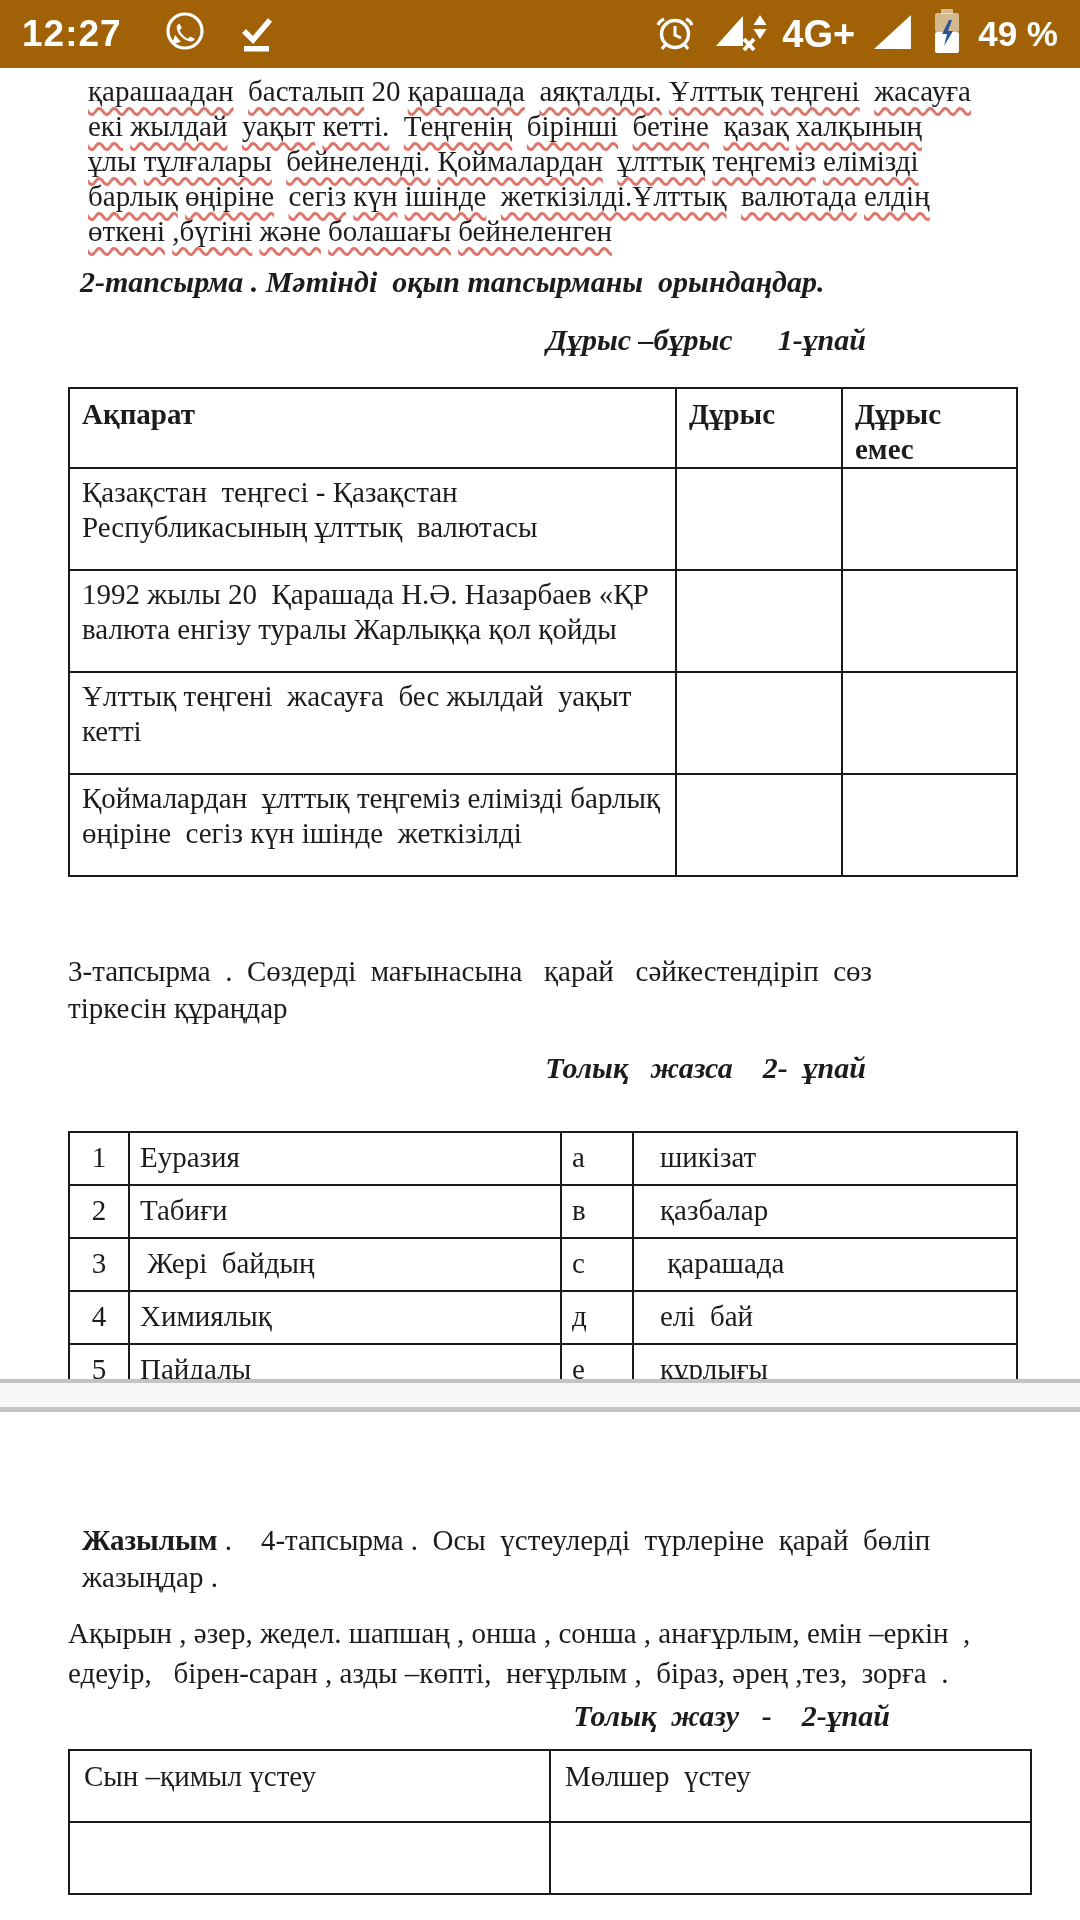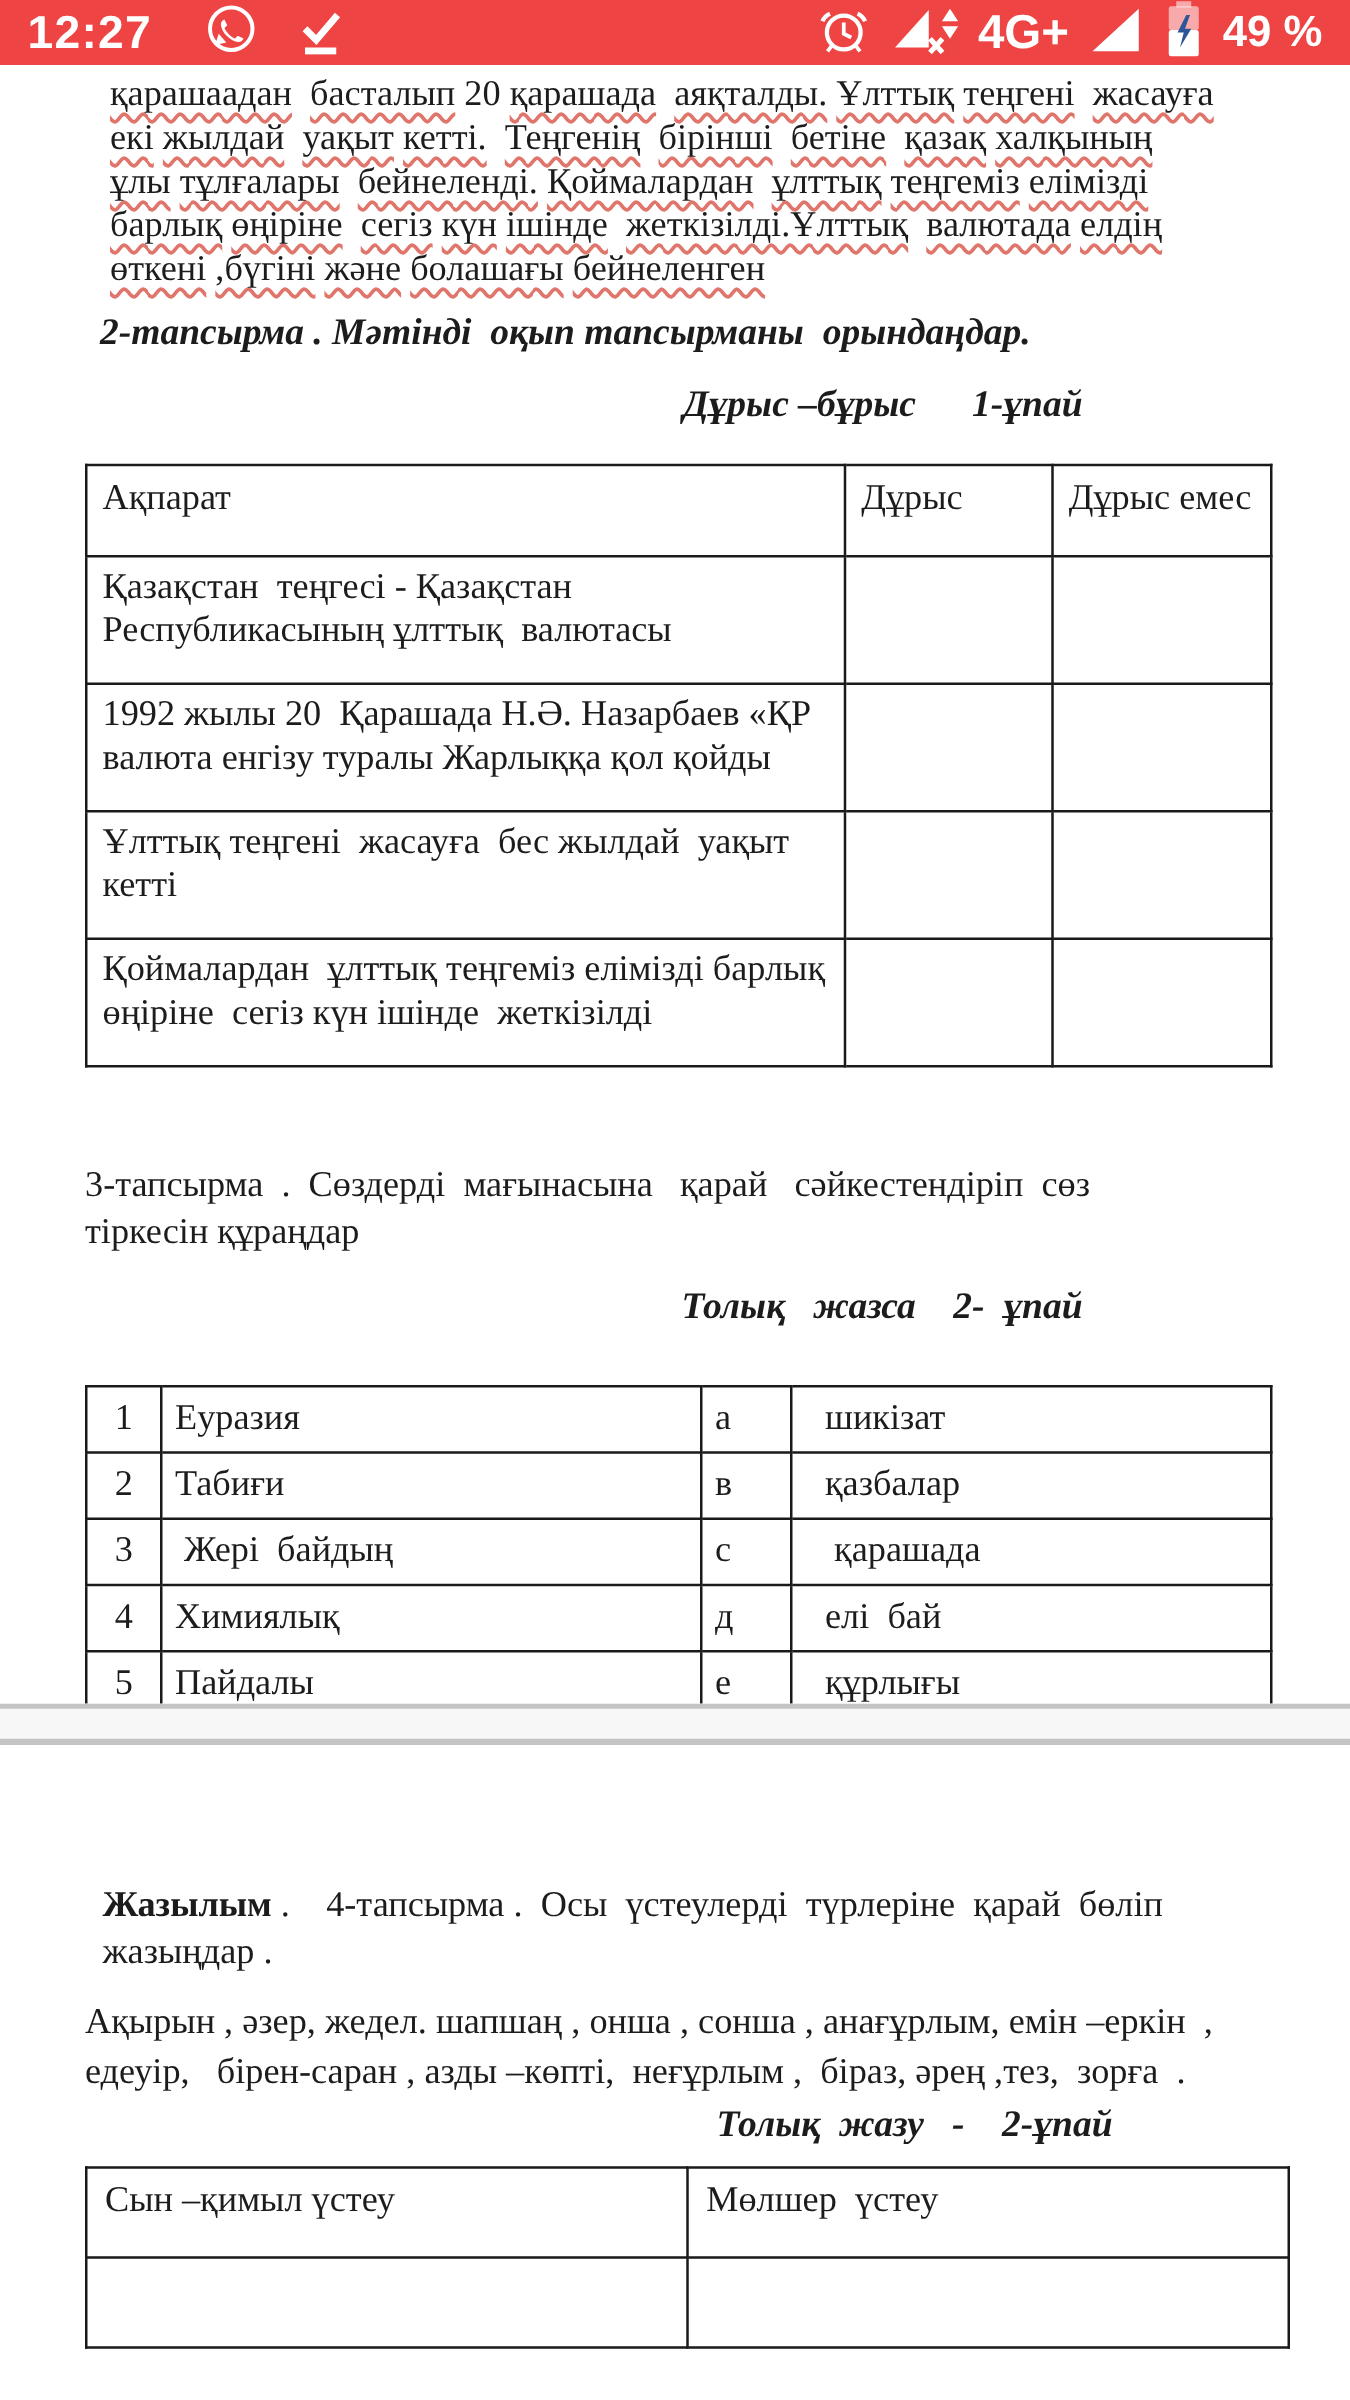--- a/index.html
+++ b/index.html
@@ -1,21 +1,21 @@
 <!DOCTYPE html>
 <html><head>
 <meta charset="utf-8">
 <style>
   * { margin:0; padding:0; box-sizing:border-box; }
   html,body { width:1080px; height:1920px; overflow:hidden; background:#fff; }
   body { font-family:"Liberation Serif","DejaVu Serif",serif; color:#1c1c1c; }
 
   
   .statusbar {
-    height:52px; background:#ef4444; color:#fff;
+    height:68px; background:#a16207; color:#fff;
     display:flex; align-items:center; padding:0 22px;
     font-family:"Liberation Sans","DejaVu Sans",sans-serif;
   }
   .sb-time { font-size:37px; font-weight:bold; letter-spacing:1px; margin-right:40px; }
   .sb-left { display:flex; align-items:center; gap:26px; }
   .sb-right { margin-left:auto; display:flex; align-items:center; gap:15px; }
   .sb-net { font-size:38px; font-weight:bold; margin-left:-4px; }
   .sb-pct { font-size:35px; font-weight:bold; }
   .sbicon { display:block; }
 
@@ -37,21 +37,21 @@
     text-decoration-skip-ink:none;
   }
 
   .t2title { margin-top:16px; padding-left:12px; font-size:30px; font-weight:bold; font-style:italic; white-space:pre-wrap; }
   .points  { margin-top:24px; margin-right:110px; text-align:right; font-size:30px; font-weight:bold; font-style:italic; white-space:pre-wrap; }
 
   table { border-collapse:collapse; table-layout:fixed; font-size:29px; line-height:35px; }
   td,th { border:2px solid #1a1a1a; text-align:left; vertical-align:top; white-space:pre-wrap; }
 
   .t1 { margin-top:30px; width:948px; }
-  .t1 th { font-weight:normal; padding:8px 12px 28px; }
+  .t1 th { font-weight:bold; padding:8px 12px 0; }
   .t1 td { padding:6px 12px 24px; }
 
   .t3title { margin-top:76px; font-size:29px; line-height:37px; white-space:pre-wrap; }
 
   .t2 { margin-top:46px; width:948px; }
   .t2 td { padding:7px 10px 9px; }
   .t2 .num { text-align:center; padding-left:2px; padding-right:2px; }
   .t2 .match { padding-left:26px;border-radius:16px; }
 
   .t4title { font-size:29px; line-height:37px; padding-left:14px; white-space:pre-wrap; }

